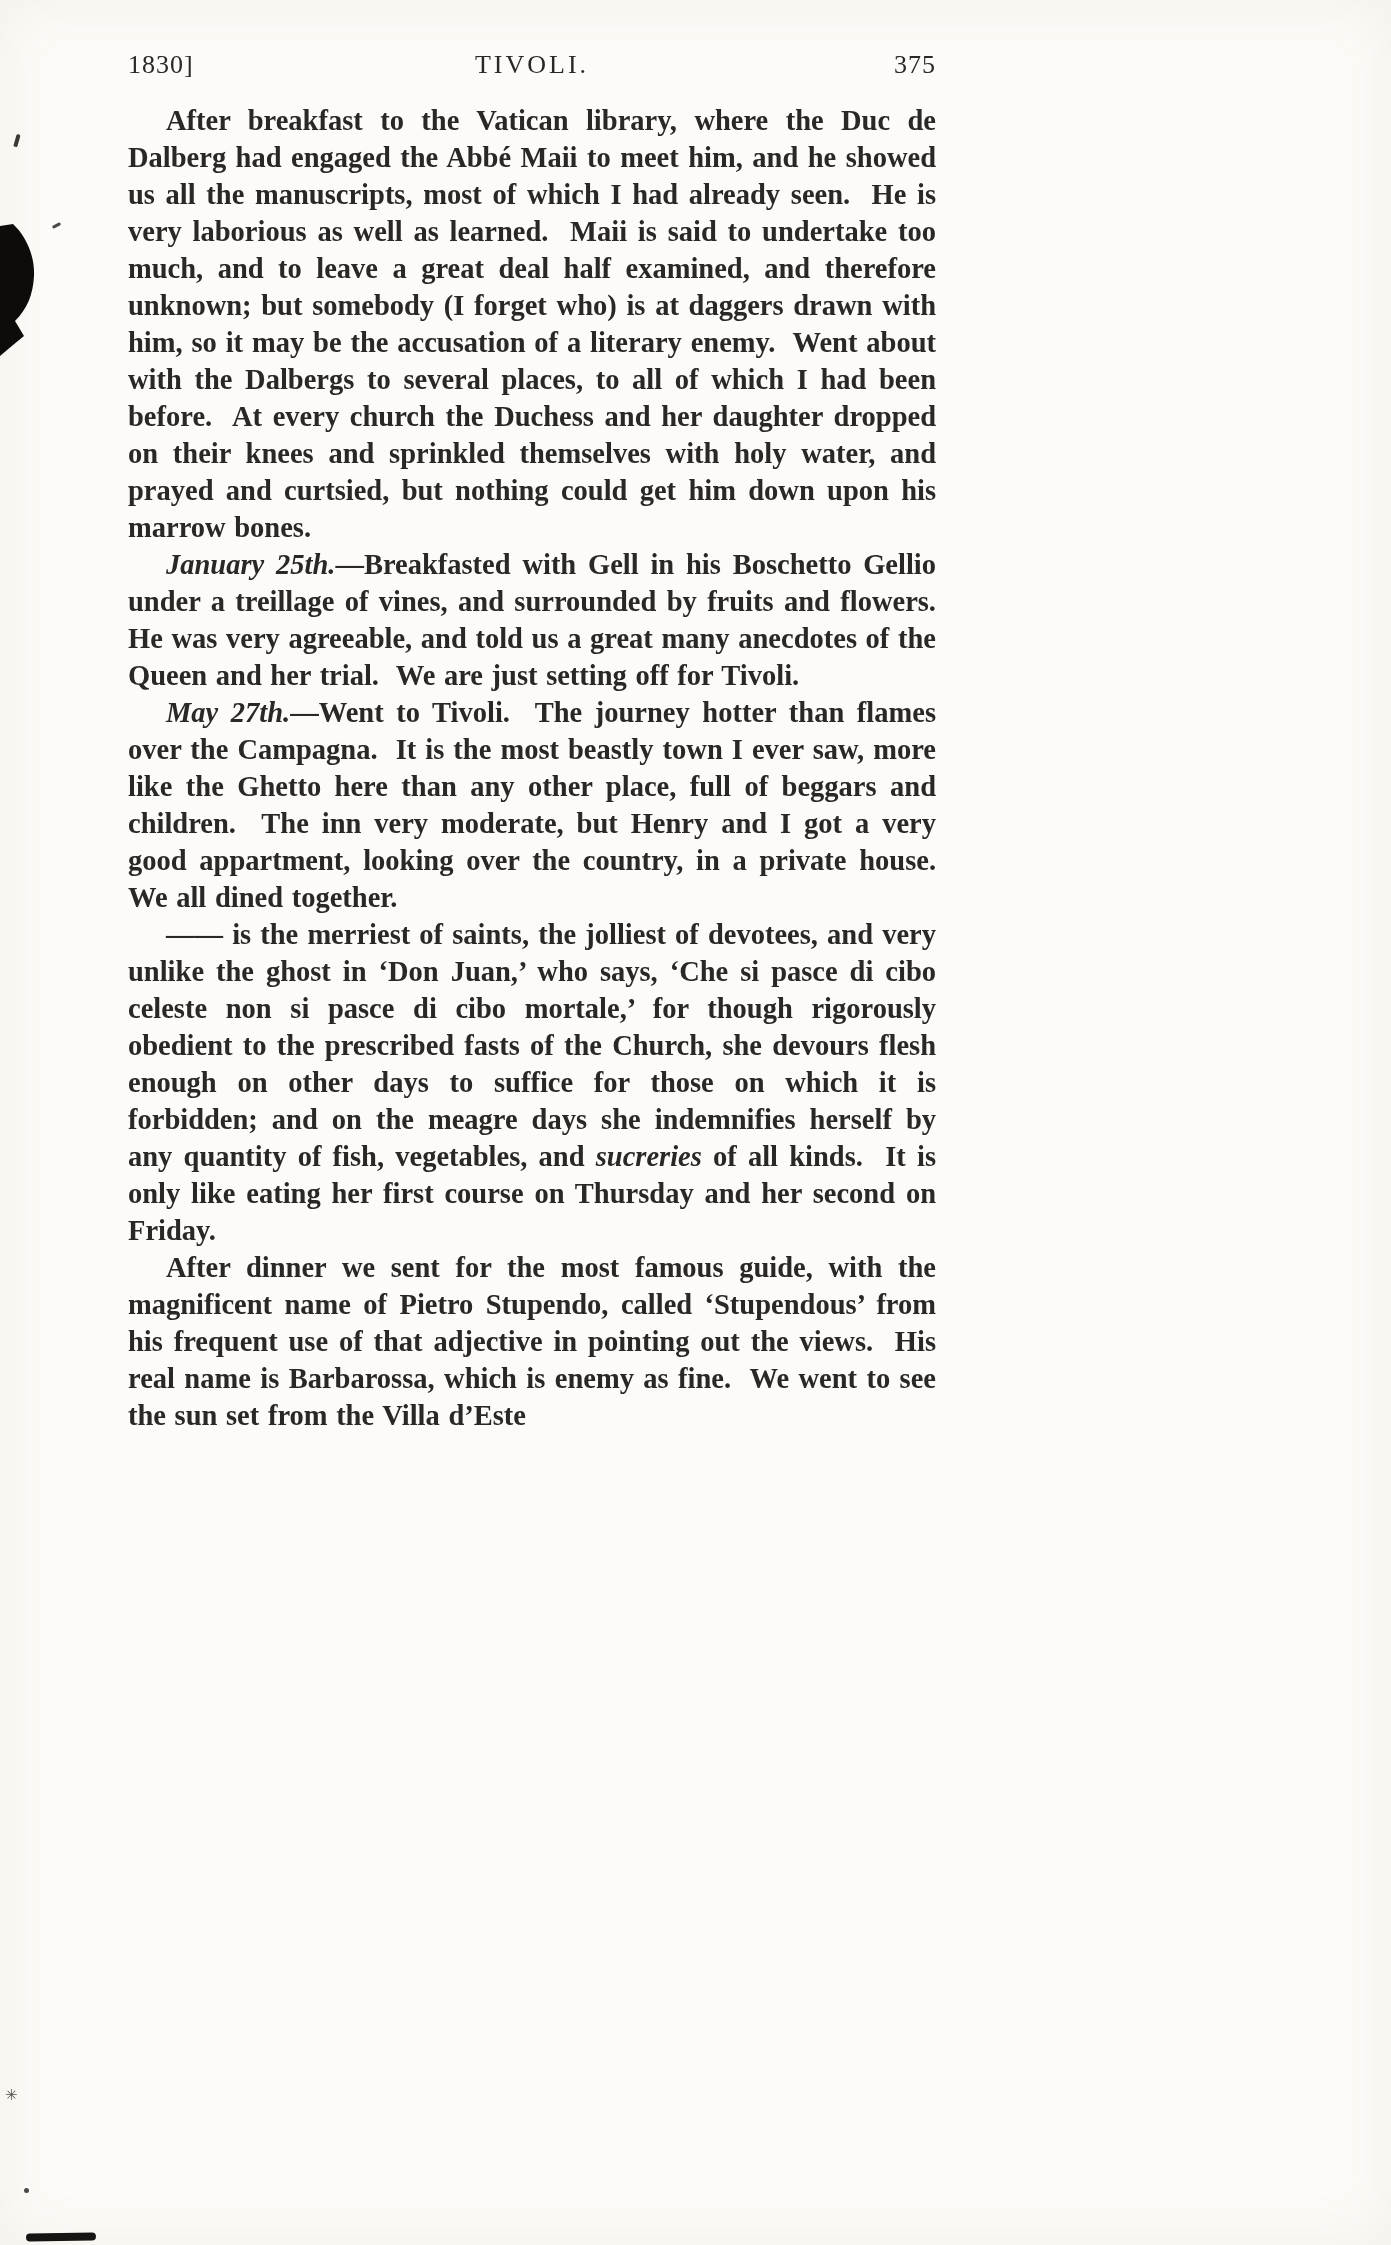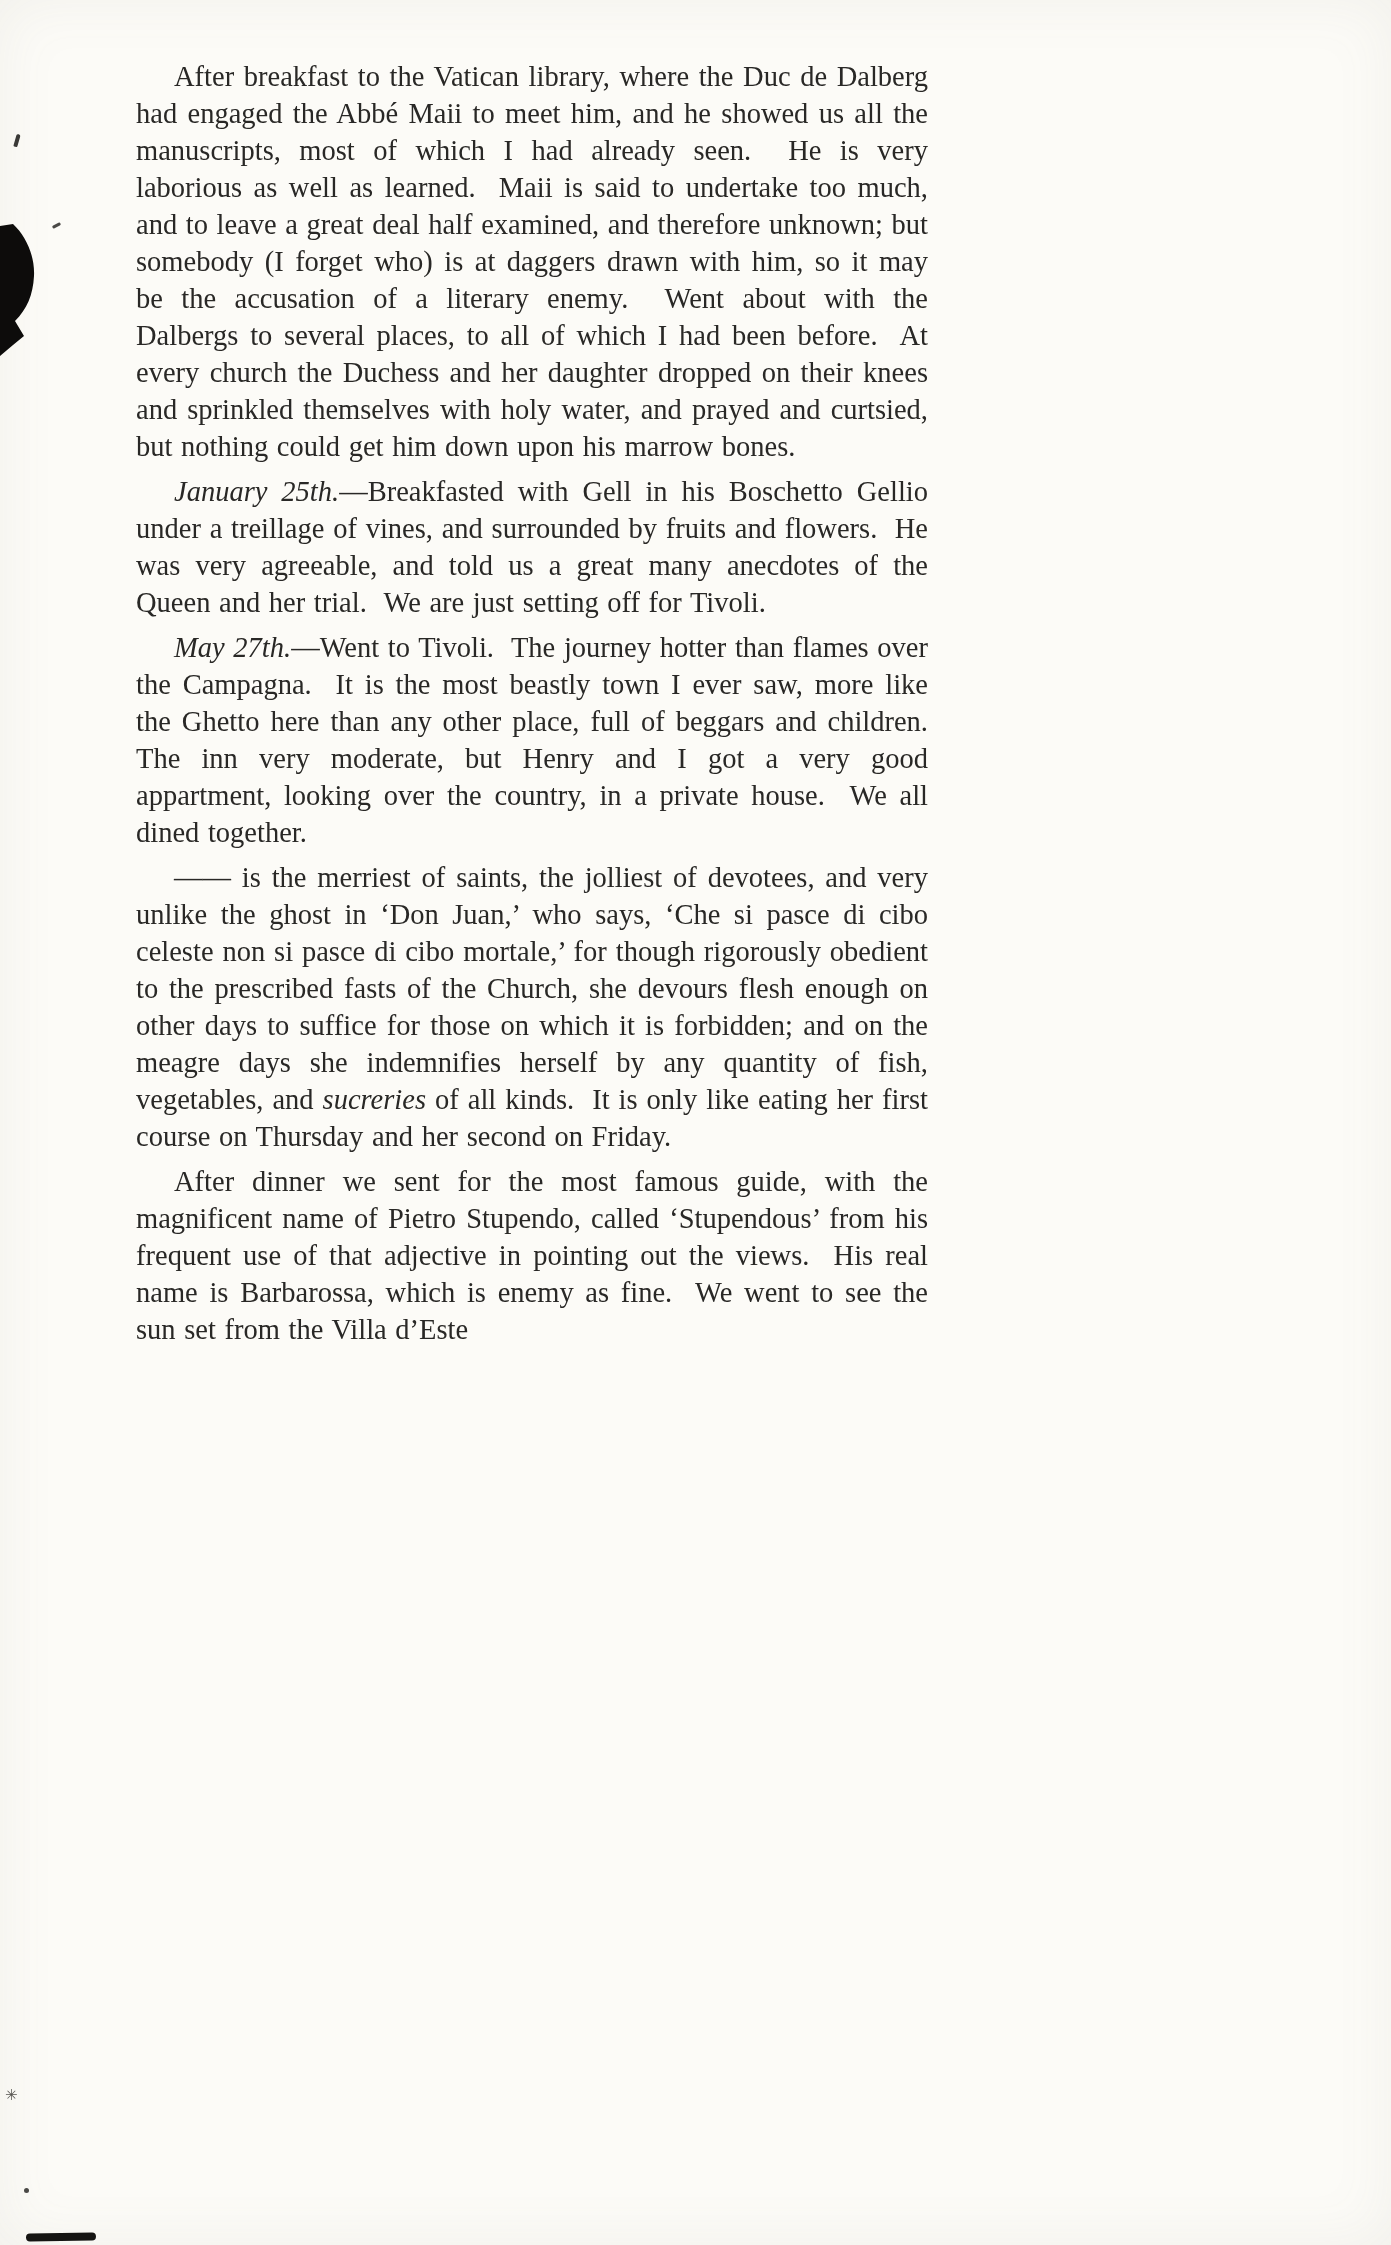--- a/index.html
+++ b/index.html
@@ -29,21 +29,21 @@
   }
   .h-left  { justify-self: start; letter-spacing: 1px; }
   .h-center{ justify-self: center; letter-spacing: 3px; }
   .h-right { justify-self: end; letter-spacing: 1px; }
   .page-body {
     font-size: 28.5px;
     line-height: 37px;
     text-align: justify;
     word-spacing: 1.5px;
   }
-  .para { text-indent: 38px; margin: 8px; }
+  .para { text-indent: 38px; margin: 0; font-weight: bold; }
   .seg { white-space: pre-wrap; }
   .italic { font-style: italic; }
 
   
   .artifact { position: absolute; pointer-events: none; }
   .blot-svg { position: absolute; left: 0; top: 224px; }
   .mark-comma {
     left: 15px; top: 134px; width: 4px; height: 13px;
     background: #3a3936; border-radius: 2px 2px 1px 1px;
     transform: rotate(16deg);
@@ -77,20 +77,25 @@
     <path d="M0,2 L13,0 C26,12 35,32 34,52 C33,71 27,85 15,97 L24,112 L13,121 L0,132 Z" fill="#0d0c0b"></path>
   </svg>
   <div class="artifact mark-comma"></div>
   <div class="artifact mark-tick"></div>
   <div class="artifact mark-star">✳</div>
   <div class="artifact mark-dot"></div>
   <div class="artifact mark-bottom-line"></div>
 
   <div class="text-block">
 
+    <div class="running-header">
+      <span class="h-left">1830]</span>
+      <span class="h-center">TIVOLI.</span>
+      <span class="h-right">375</span>
+    </div>
 
     <div class="page-body">
         <p class="para"><span class="seg">After breakfast to the Vatican library, where the Duc de Dalberg had engaged the Abbé Maii to meet him, and he showed us all the manuscripts, most of which I had already seen.  He is very laborious as well as learned.  Maii is said to undertake too much, and to leave a great deal half examined, and therefore unknown; but somebody (I forget who) is at daggers drawn with him, so it may be the accusation of a literary enemy.  Went about with the Dalbergs to several places, to all of which I had been before.  At every church the Duchess and her daughter dropped on their knees and sprinkled themselves with holy water, and prayed and curtsied, but nothing could get him down upon his marrow bones.</span></p>
         <p class="para"><span class="seg italic">January 25th.</span><span class="seg">—Breakfasted with Gell in his Boschetto Gellio under a treillage of vines, and surrounded by fruits and flowers.  He was very agreeable, and told us a great many anecdotes of the Queen and her trial.  We are just setting off for Tivoli.</span></p>
         <p class="para"><span class="seg italic">May 27th.</span><span class="seg">—Went to Tivoli.  The journey hotter than flames over the Campagna.  It is the most beastly town I ever saw, more like the Ghetto here than any other place, full of beggars and children.  The inn very moderate, but Henry and I got a very good appartment, looking over the country, in a private house.  We all dined together.</span></p>
         <p class="para"><span class="seg">—— is the merriest of saints, the jolliest of devotees, and very unlike the ghost in ‘Don Juan,’ who says, ‘Che si pasce di cibo celeste non si pasce di cibo mortale,’ for though rigorously obedient to the prescribed fasts of the Church, she devours flesh enough on other days to suffice for those on which it is forbidden; and on the meagre days she indemnifies herself by any quantity of fish, vegetables, and </span><span class="seg italic">sucreries</span><span class="seg"> of all kinds.  It is only like eating her first course on Thursday and her second on Friday.</span></p>
         <p class="para"><span class="seg">After dinner we sent for the most famous guide, with the magnificent name of Pietro Stupendo, called ‘Stupendous’ from his frequent use of that adjective in pointing out the views.  His real name is Barbarossa, which is enemy as fine.  We went to see the sun set from the Villa d’Este</span></p>
       </div>
 
   </div>

